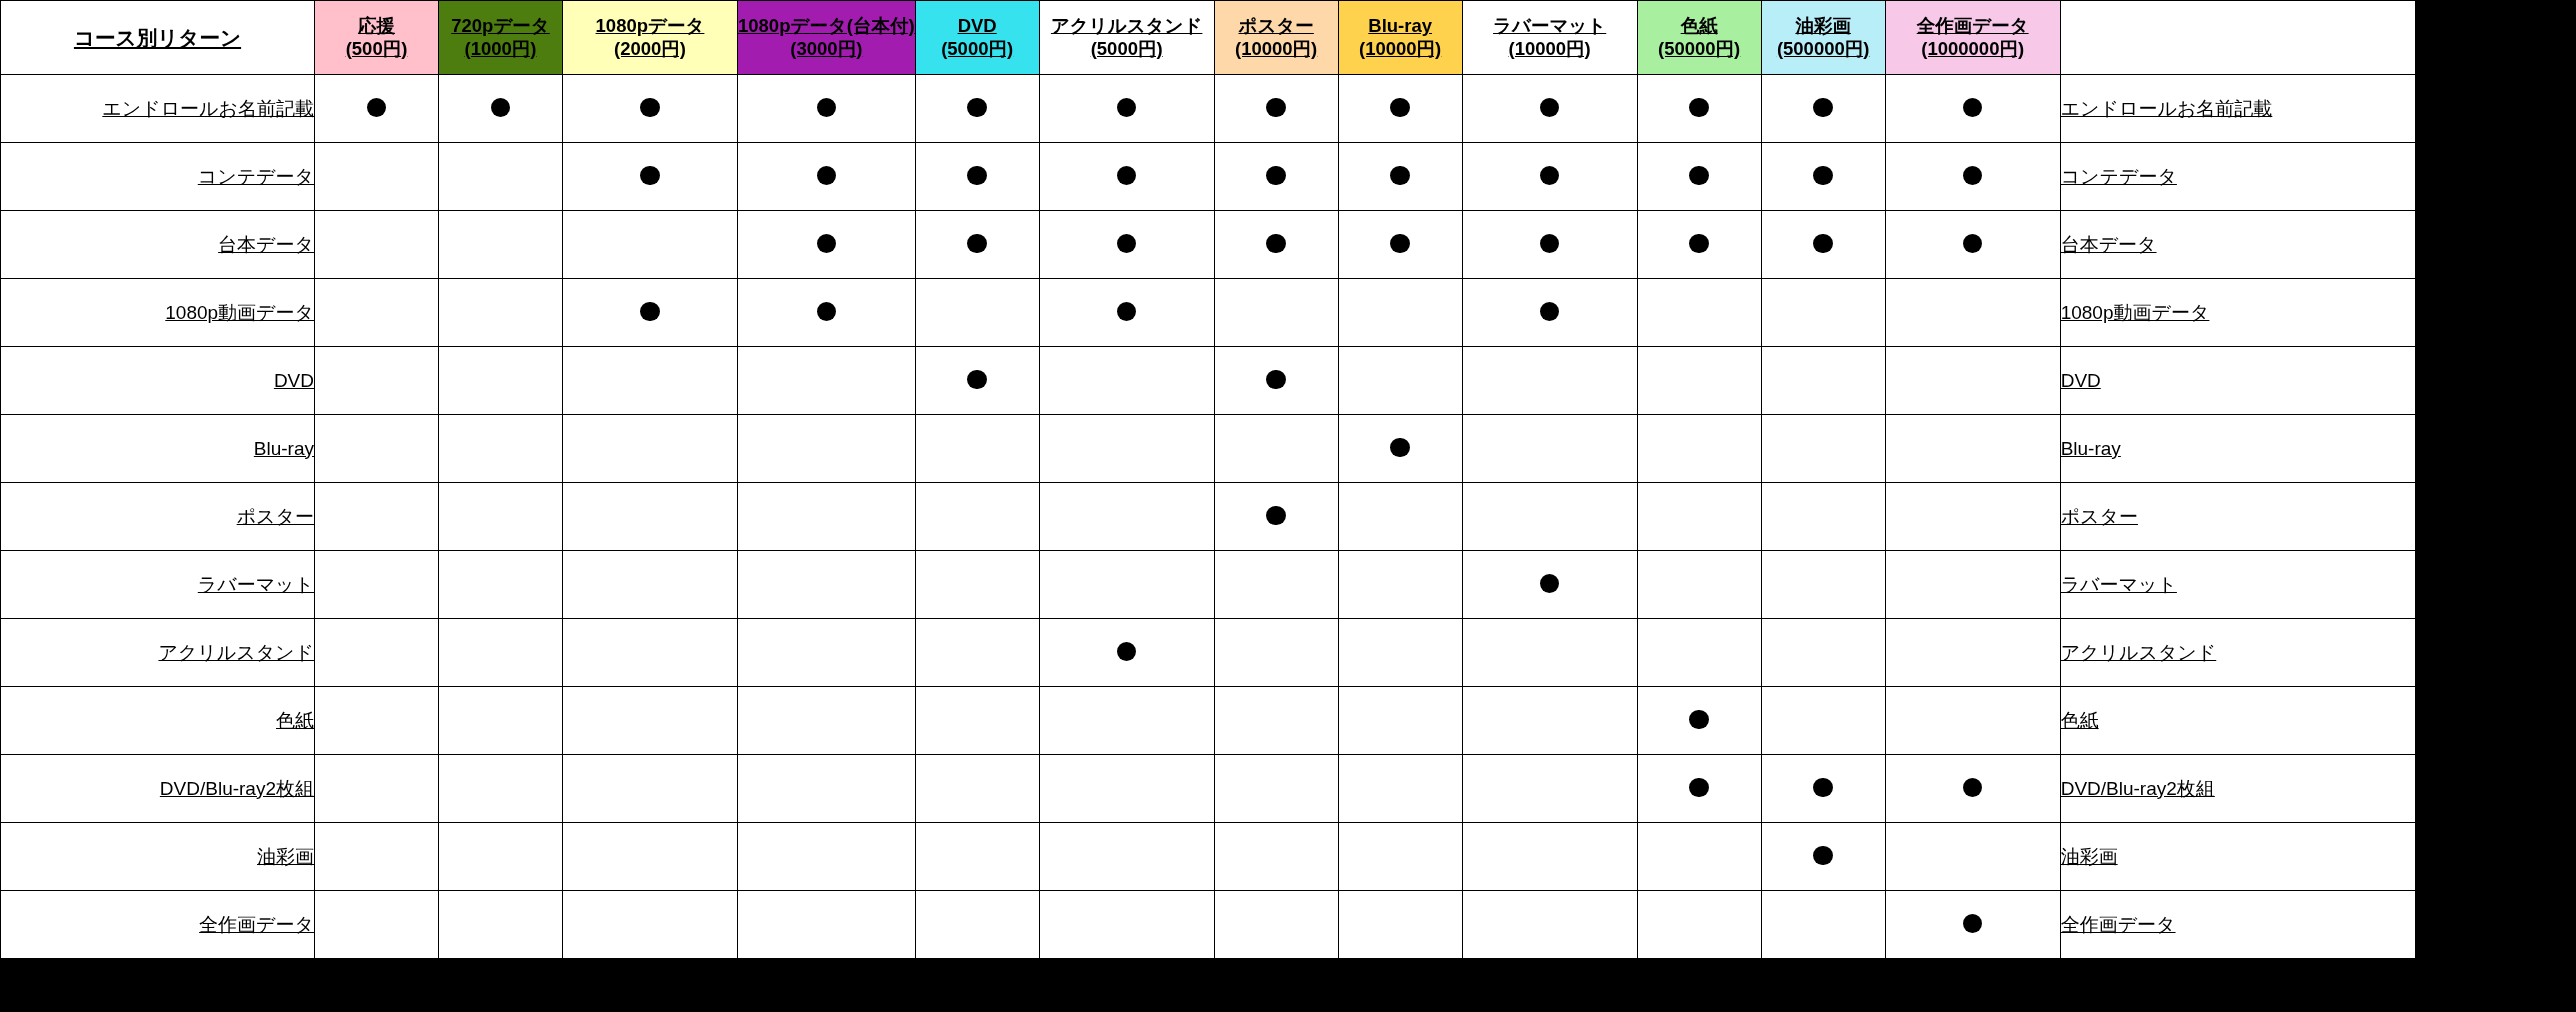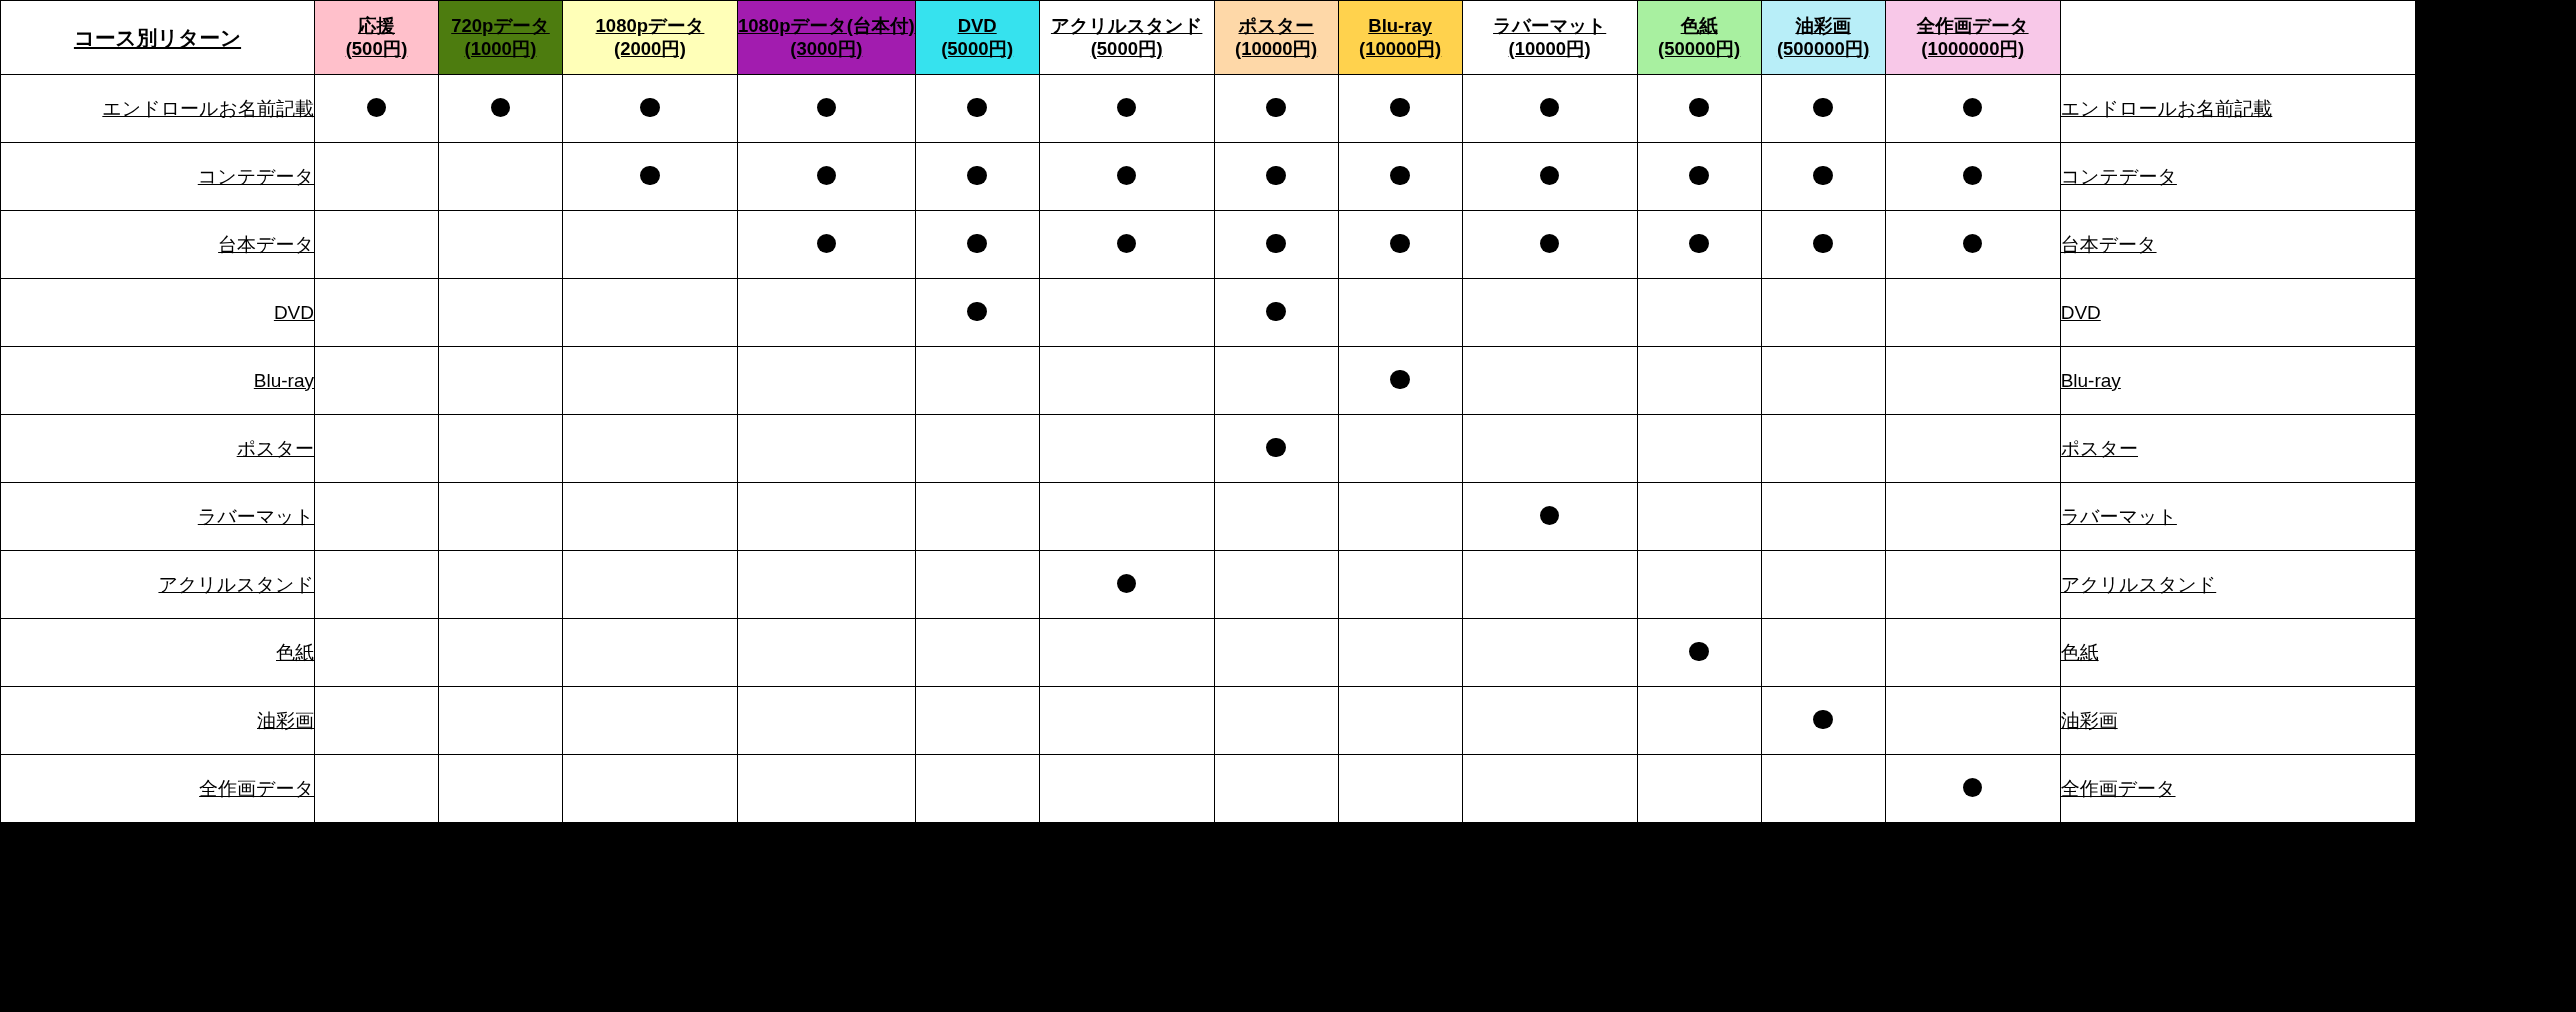--- a/index.html
+++ b/index.html
@@ -160,20 +160,36 @@
         <td class="cell"><span class="dot"></span></td>
         <td class="cell"><span class="dot"></span></td>
         <td class="cell"><span class="dot"></span></td>
         <td class="cell"><span class="dot"></span></td>
         <td class="cell"><span class="dot"></span></td>
         <td class="cell"><span class="dot"></span></td>
         <td class="cell"><span class="dot"></span></td>
         <td class="row-label row-label-right">台本データ</td>
       </tr>
       <tr>
+        <td class="row-label">1080p動画データ</td>
+        <td class="cell"></td>
+        <td class="cell"></td>
+        <td class="cell"><span class="dot"></span></td>
+        <td class="cell"><span class="dot"></span></td>
+        <td class="cell"></td>
+        <td class="cell"><span class="dot"></span></td>
+        <td class="cell"></td>
+        <td class="cell"></td>
+        <td class="cell"><span class="dot"></span></td>
+        <td class="cell"></td>
+        <td class="cell"></td>
+        <td class="cell"></td>
+        <td class="row-label row-label-right">1080p動画データ</td>
+      </tr>
+      <tr>
         <td class="row-label">DVD</td>
         <td class="cell"></td>
         <td class="cell"></td>
         <td class="cell"></td>
         <td class="cell"></td>
         <td class="cell"><span class="dot"></span></td>
         <td class="cell"></td>
         <td class="cell"><span class="dot"></span></td>
         <td class="cell"></td>
         <td class="cell"></td>
@@ -254,20 +270,36 @@
         <td class="cell"></td>
         <td class="cell"></td>
         <td class="cell"></td>
         <td class="cell"></td>
         <td class="cell"></td>
         <td class="cell"></td>
         <td class="cell"><span class="dot"></span></td>
         <td class="cell"></td>
         <td class="cell"></td>
         <td class="row-label row-label-right">色紙</td>
+      </tr>
+      <tr>
+        <td class="row-label">DVD/Blu-ray2枚組</td>
+        <td class="cell"></td>
+        <td class="cell"></td>
+        <td class="cell"></td>
+        <td class="cell"></td>
+        <td class="cell"></td>
+        <td class="cell"></td>
+        <td class="cell"></td>
+        <td class="cell"></td>
+        <td class="cell"></td>
+        <td class="cell"><span class="dot"></span></td>
+        <td class="cell"><span class="dot"></span></td>
+        <td class="cell"><span class="dot"></span></td>
+        <td class="row-label row-label-right">DVD/Blu-ray2枚組</td>
       </tr>
       <tr>
         <td class="row-label">油彩画</td>
         <td class="cell"></td>
         <td class="cell"></td>
         <td class="cell"></td>
         <td class="cell"></td>
         <td class="cell"></td>
         <td class="cell"></td>
         <td class="cell"></td>

